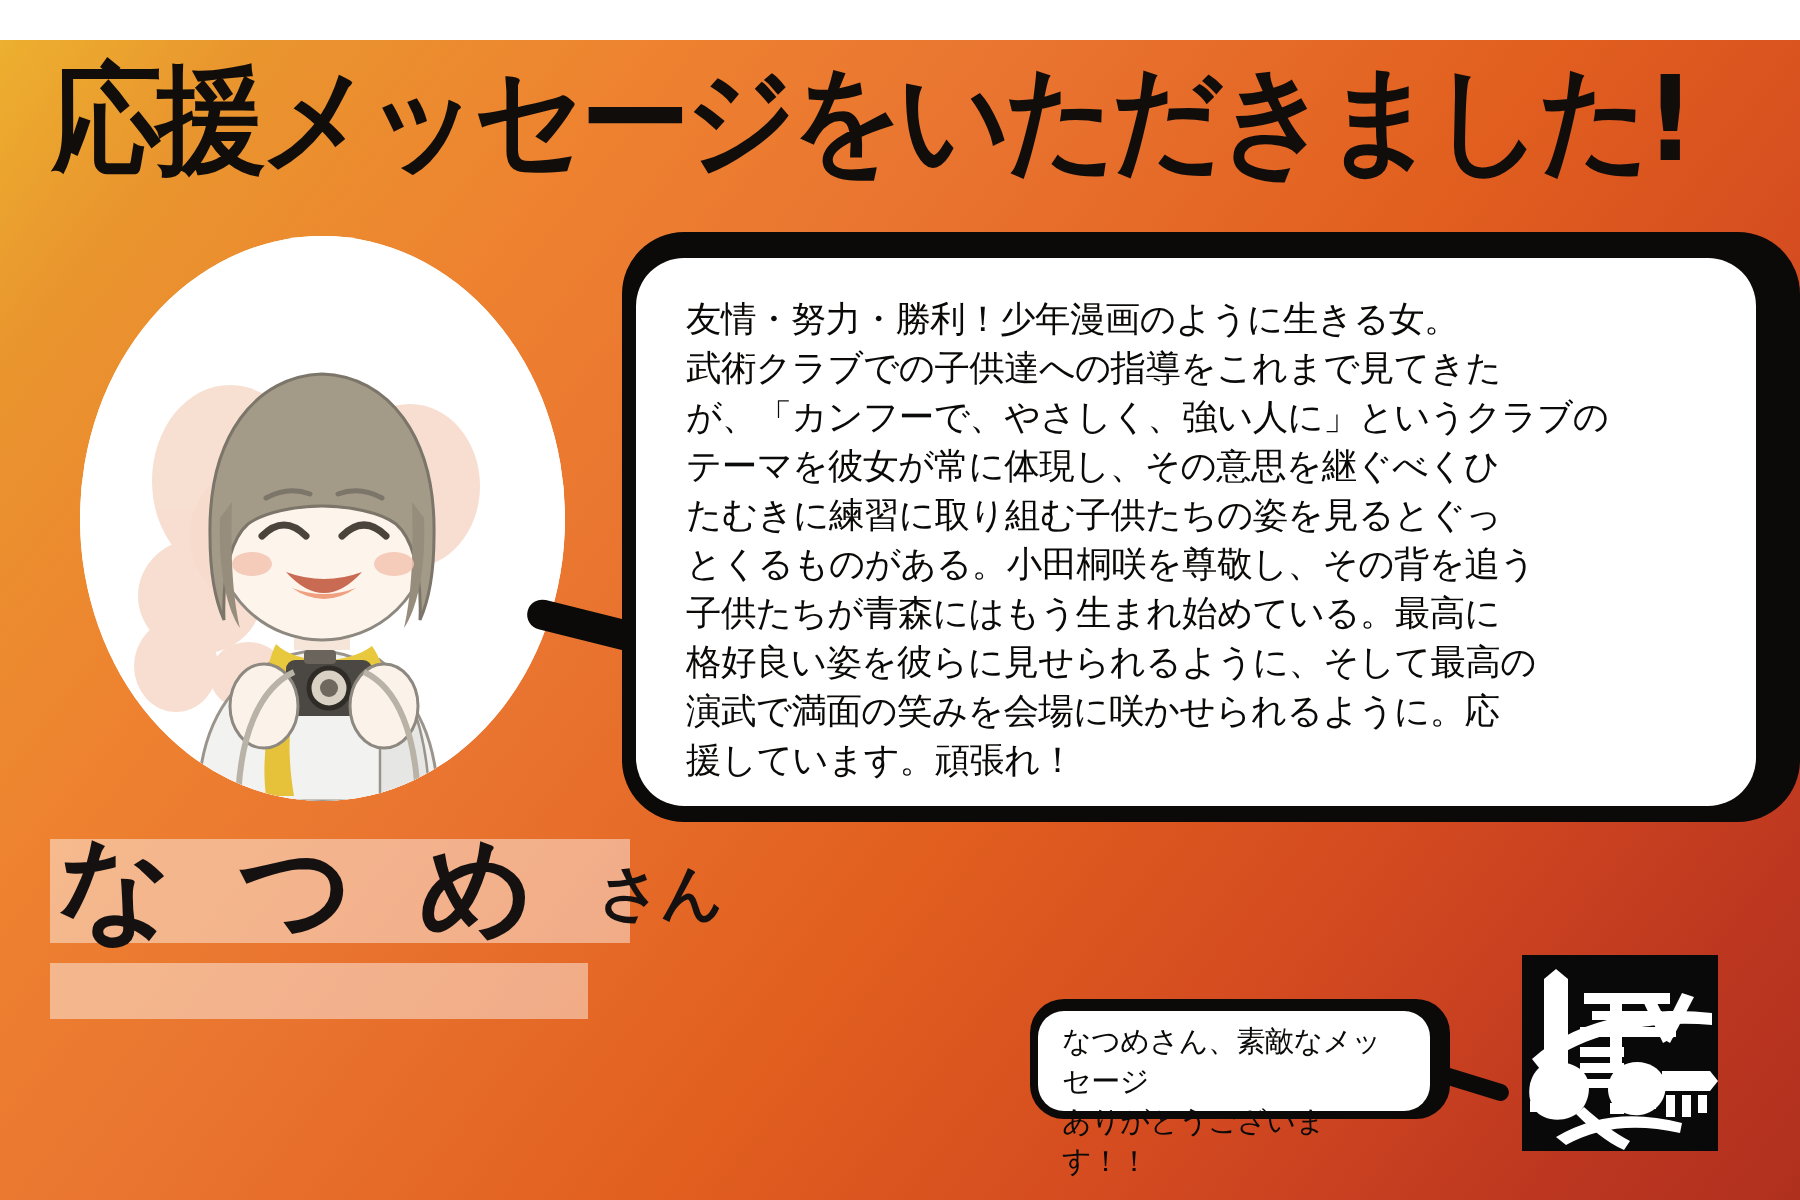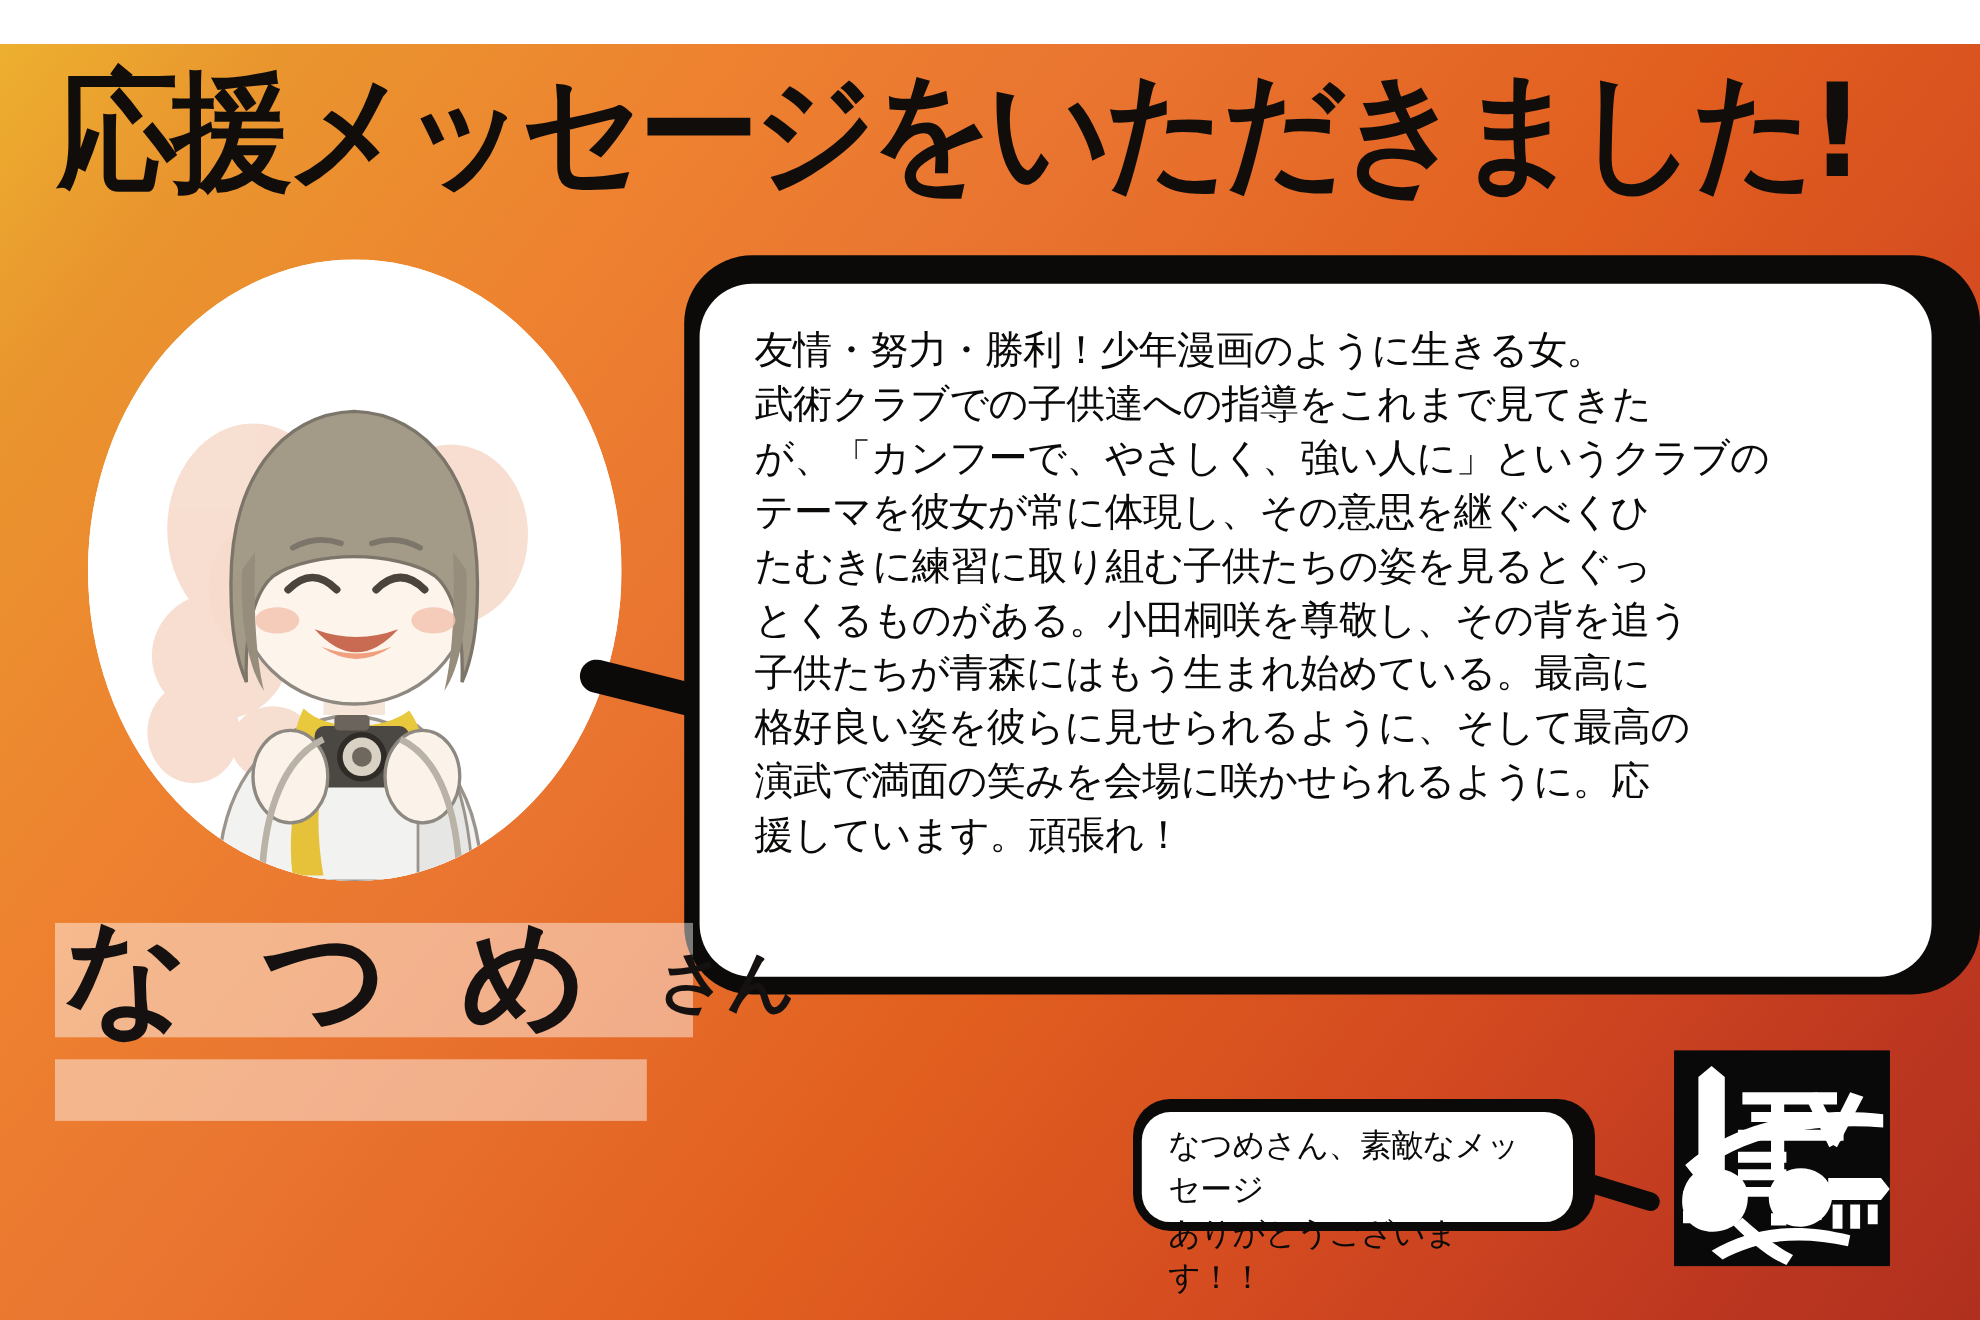--- a/index.html
+++ b/index.html
@@ -32,21 +32,21 @@
   #avatar{
     position:absolute;left:80px;top:196px;width:485px;height:565px;
     border-radius:50%;
     background:#FFFFFF;
     overflow:hidden;
   }
   #avatar svg{display:block;width:100%;height:100%;}
 
   
   #bubble-main{
-    position:absolute;left:622px;top:192px;width:1178px;height:672px;
+    position:absolute;left:622px;top:192px;width:1178px;height:590px;
   }
   #bubble-main .shell{
     position:absolute;left:0;top:0;right:0;bottom:0;
     background:#0B0A09;
     border-radius:62px;
   }
   #bubble-main .face{
     position:absolute;left:14px;top:26px;right:44px;bottom:16px;
     background:#FFFFFF;
     border-radius:48px;

